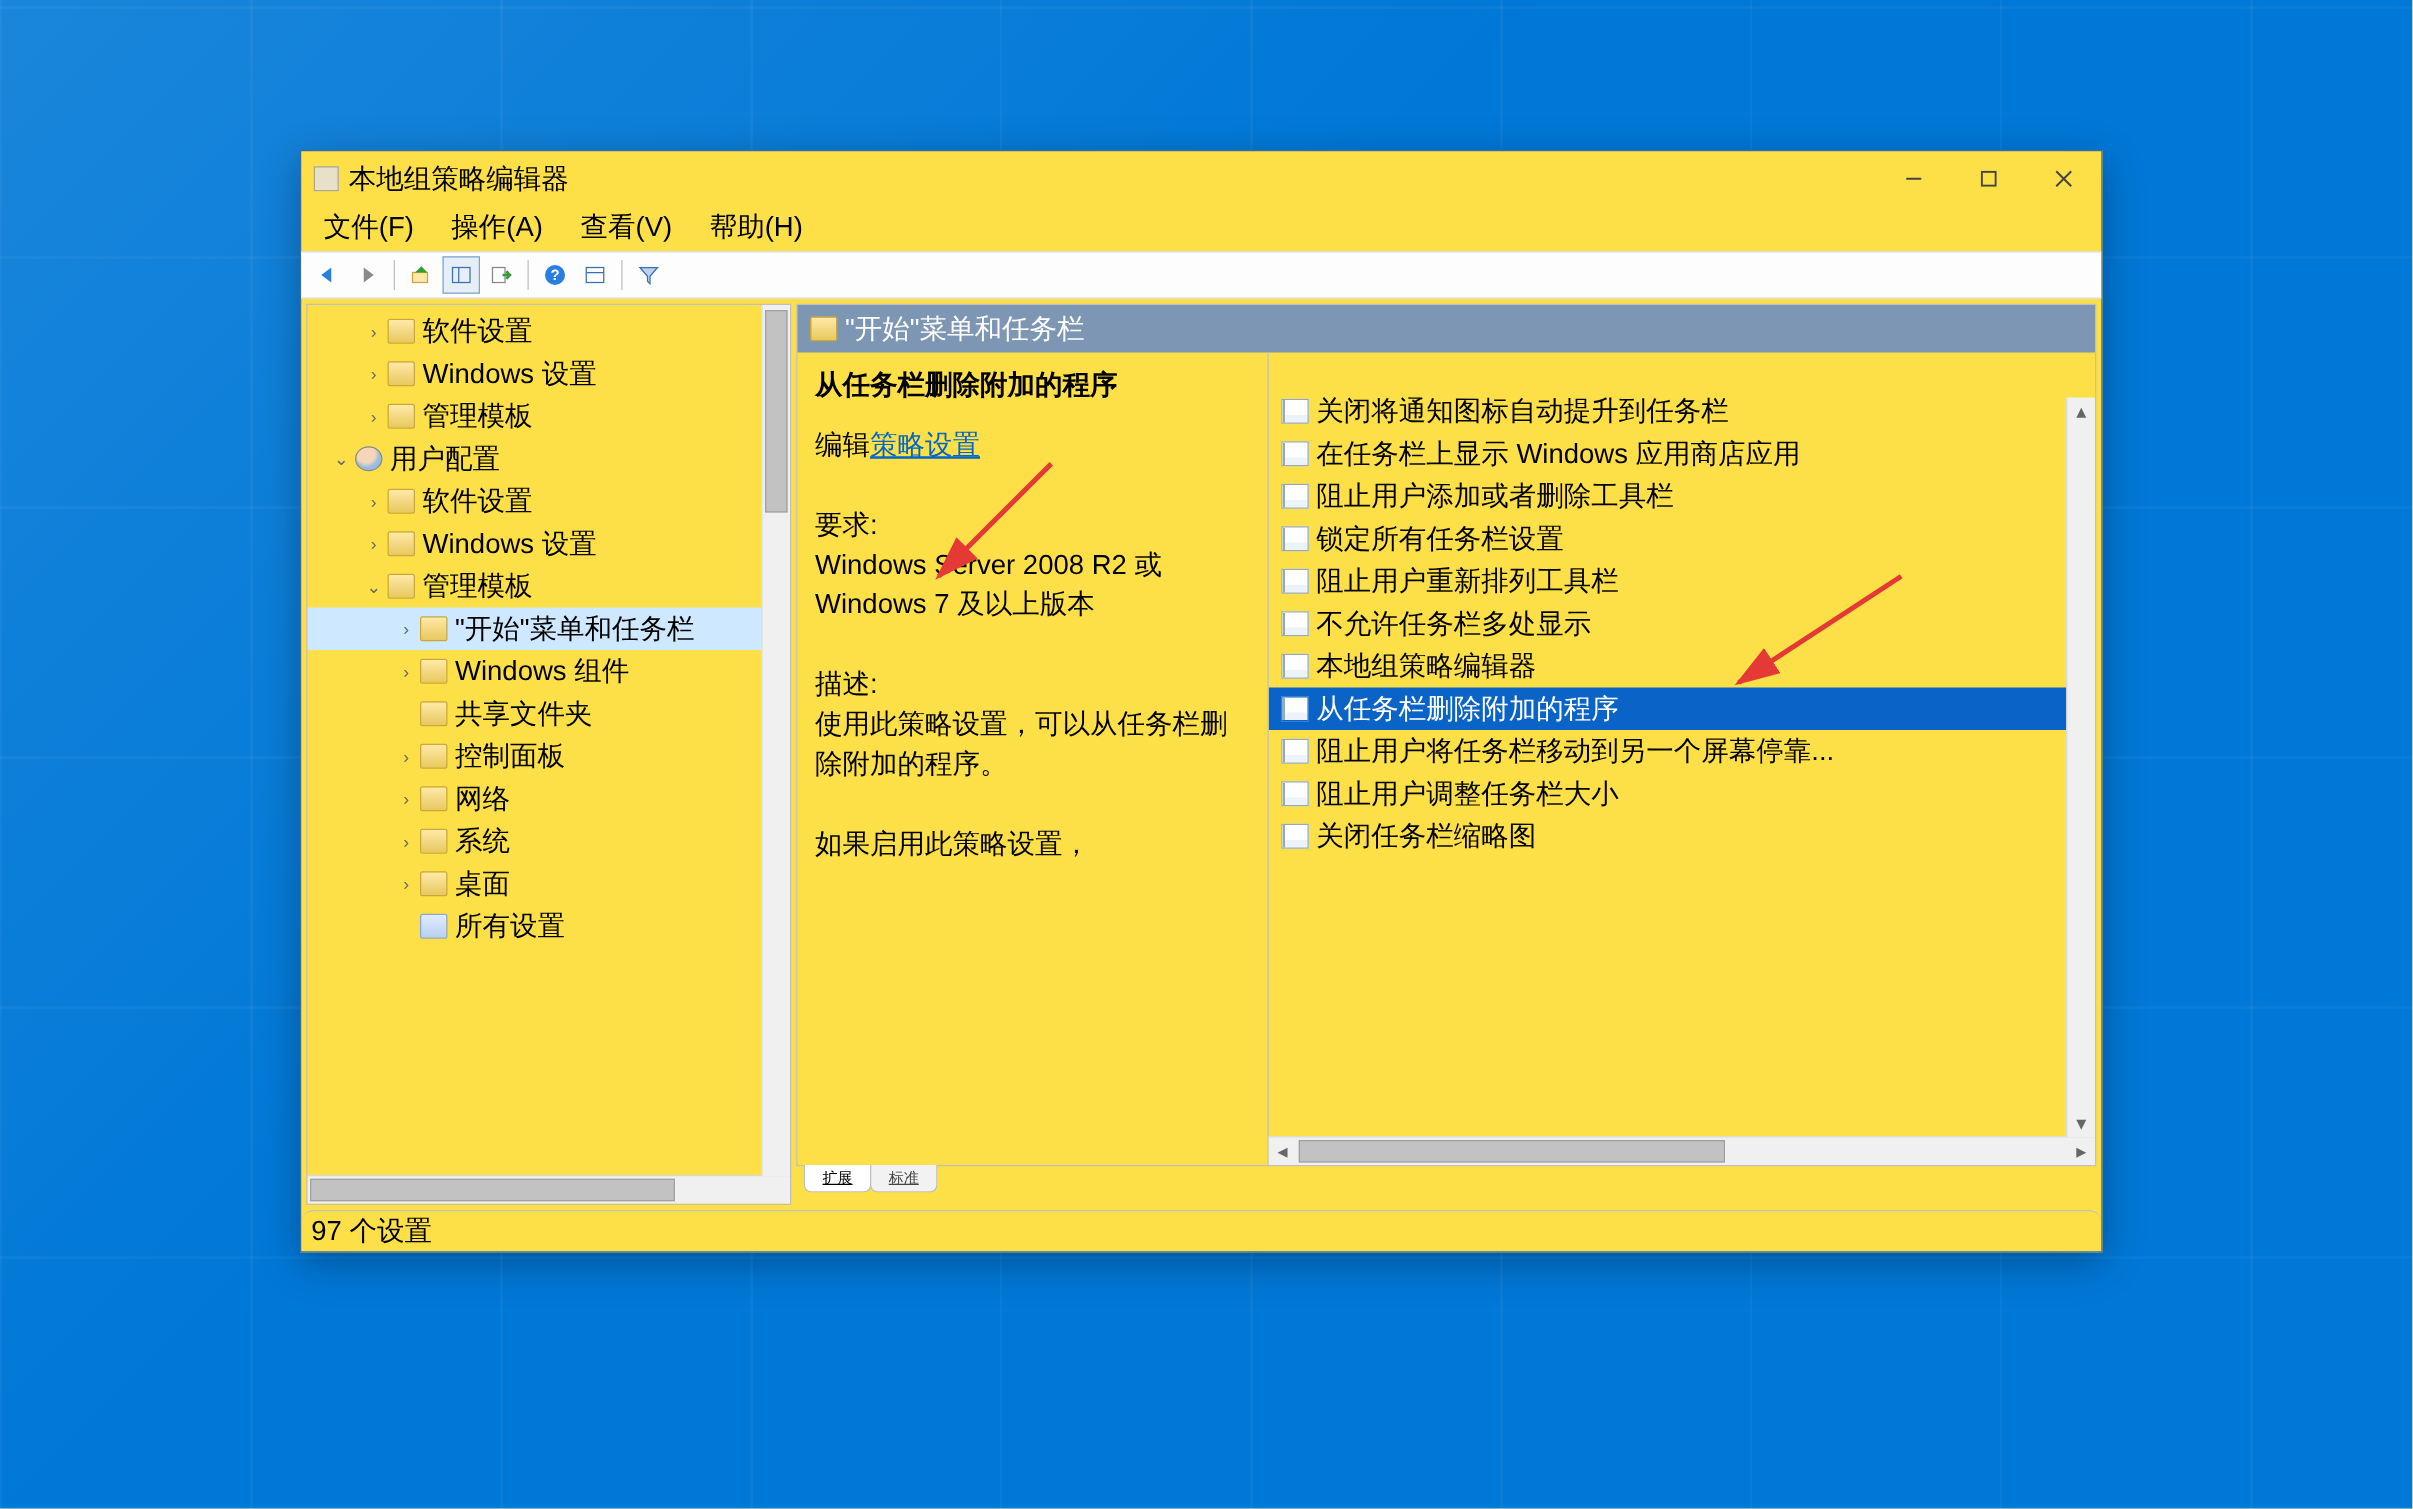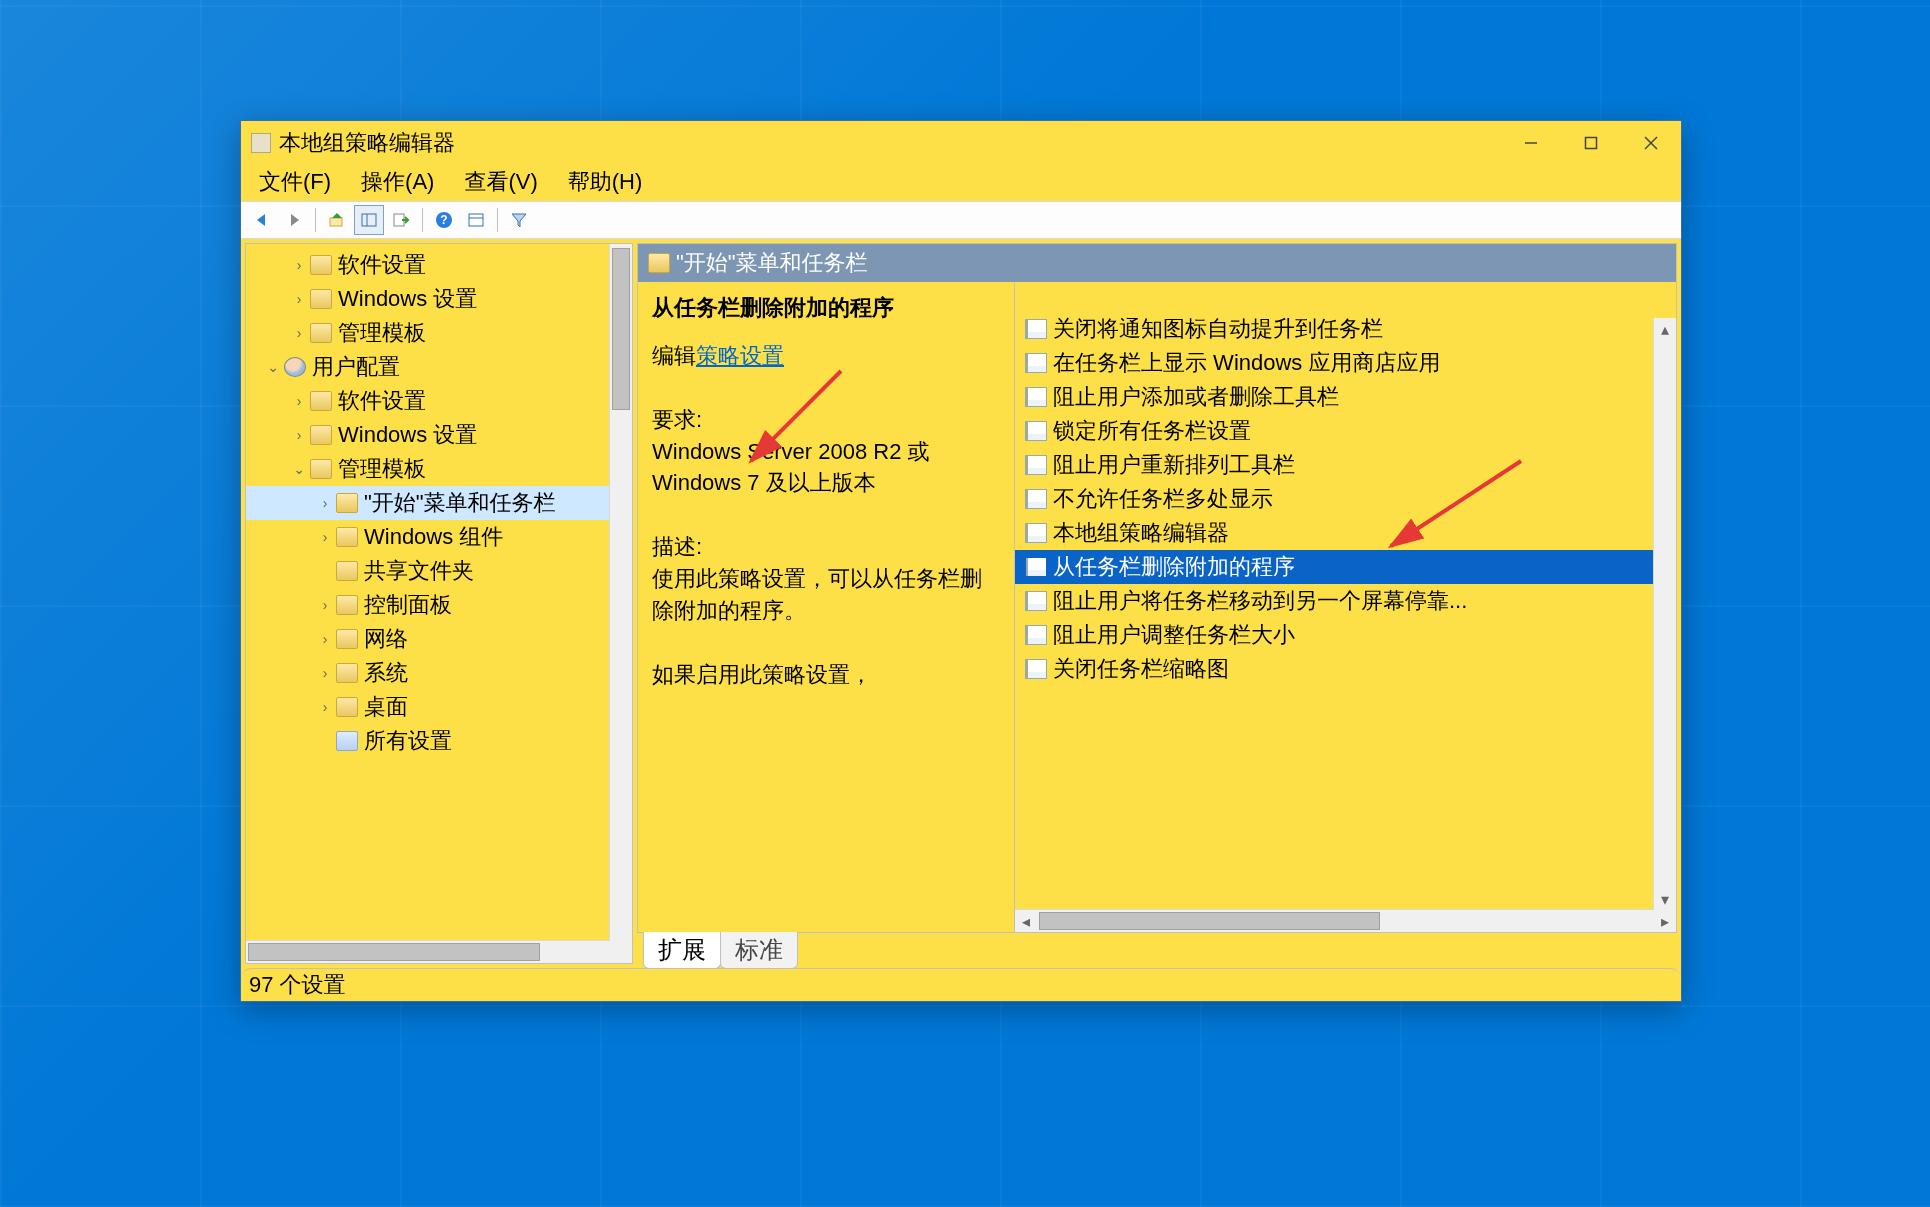--- a/index.html
+++ b/index.html
@@ -194,23 +194,24 @@
   .list-hscroll{height:22px;background:#f0f0f0;border-top:1px solid #d9d9d9;display:flex;}
   .list-hscroll .btn{width:22px;display:flex;align-items:center;justify-content:center;color:#666;}
   .list-hscroll .track{flex:1;position:relative;}
   .list-hscroll .thumb{position:absolute;left:2px;top:2px;height:16px;width:55%;background:#c2c2c2;border:1px solid #a0a0a0;}
 
   .tabs{
     height:32px;display:flex;align-items:flex-start;padding-left:6px;margin-top:-1px;
   }
   .tab{
     border:1px solid #c0c0c0;border-top:none;
-    padding:2px 14px;font-size:24px;background:#fff;
+    padding:2px 14px;font-size:12px;background:#fff;
     border-bottom-left-radius:6px;border-bottom-right-radius:6px;
     margin-right:-1px;
+    text-decoration:underline;
   }
   .tab.inactive{background:#f2f2f2;color:#444;}
   .statusbar{
     height:32px;border-top:1px solid #c0c0c0;
     display:flex;align-items:center;padding:0 8px;font-size:22px;border-radius:10px;
   }
 
   
   .arrow{
     position:absolute;pointer-events:none;

